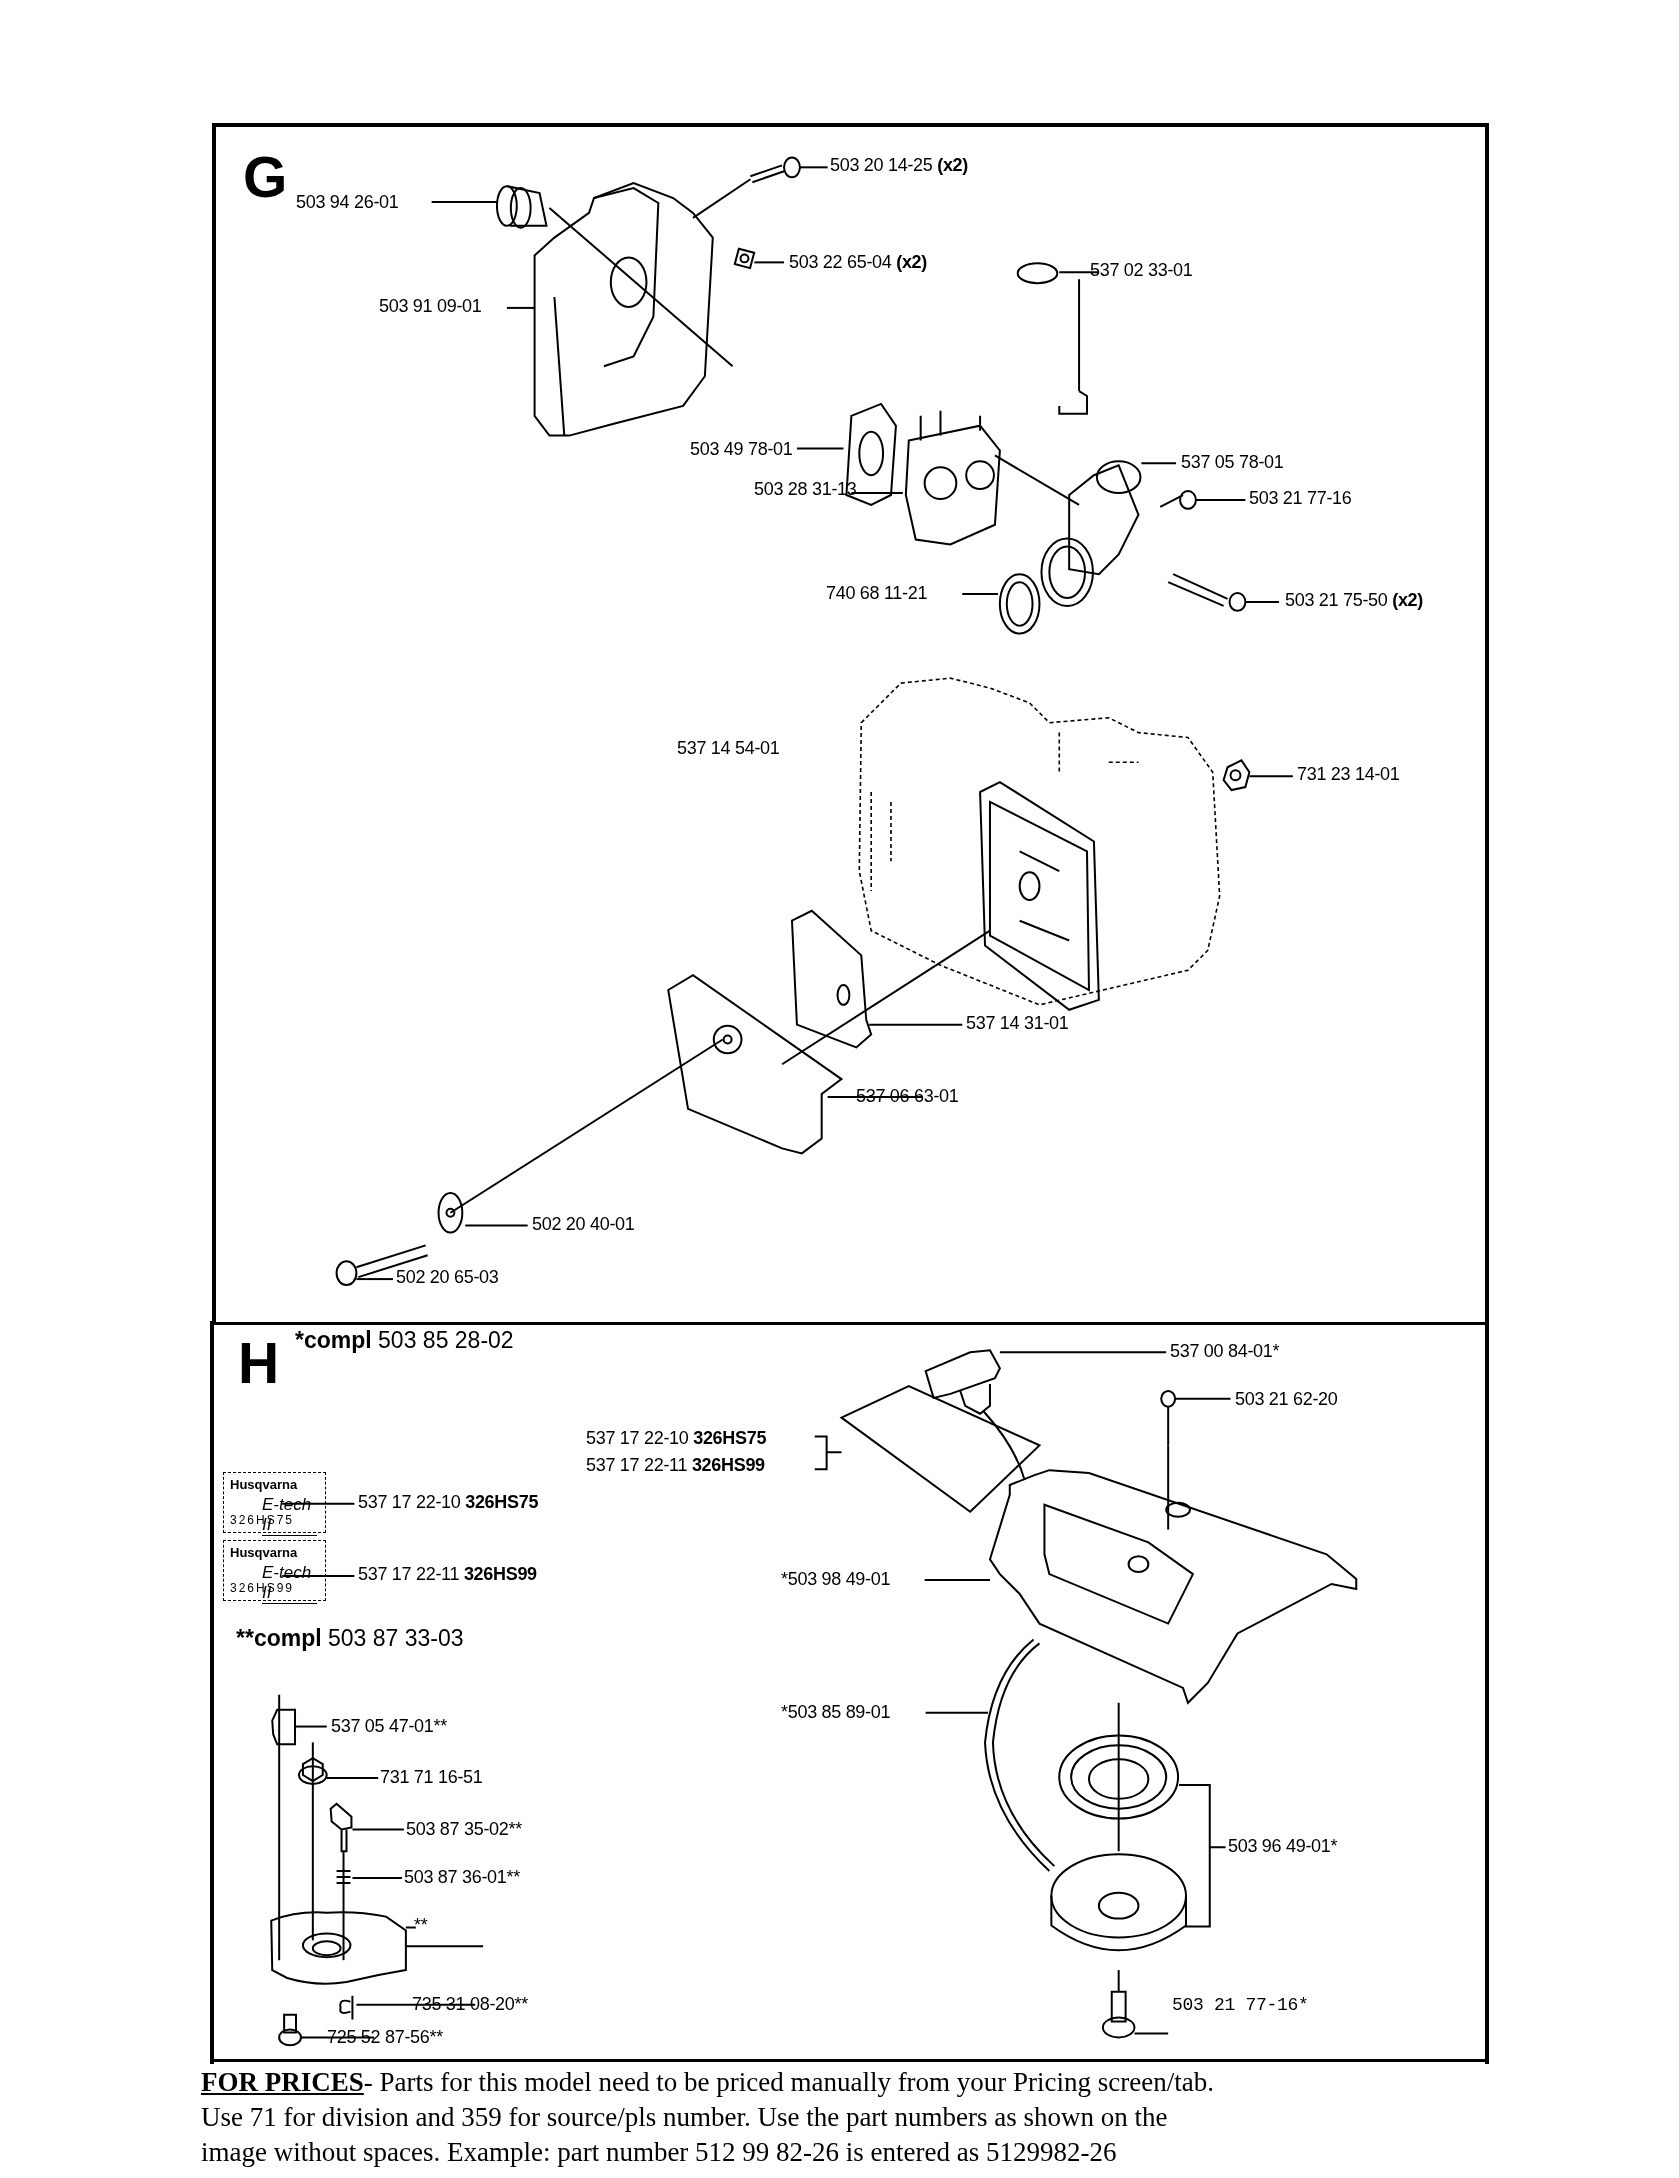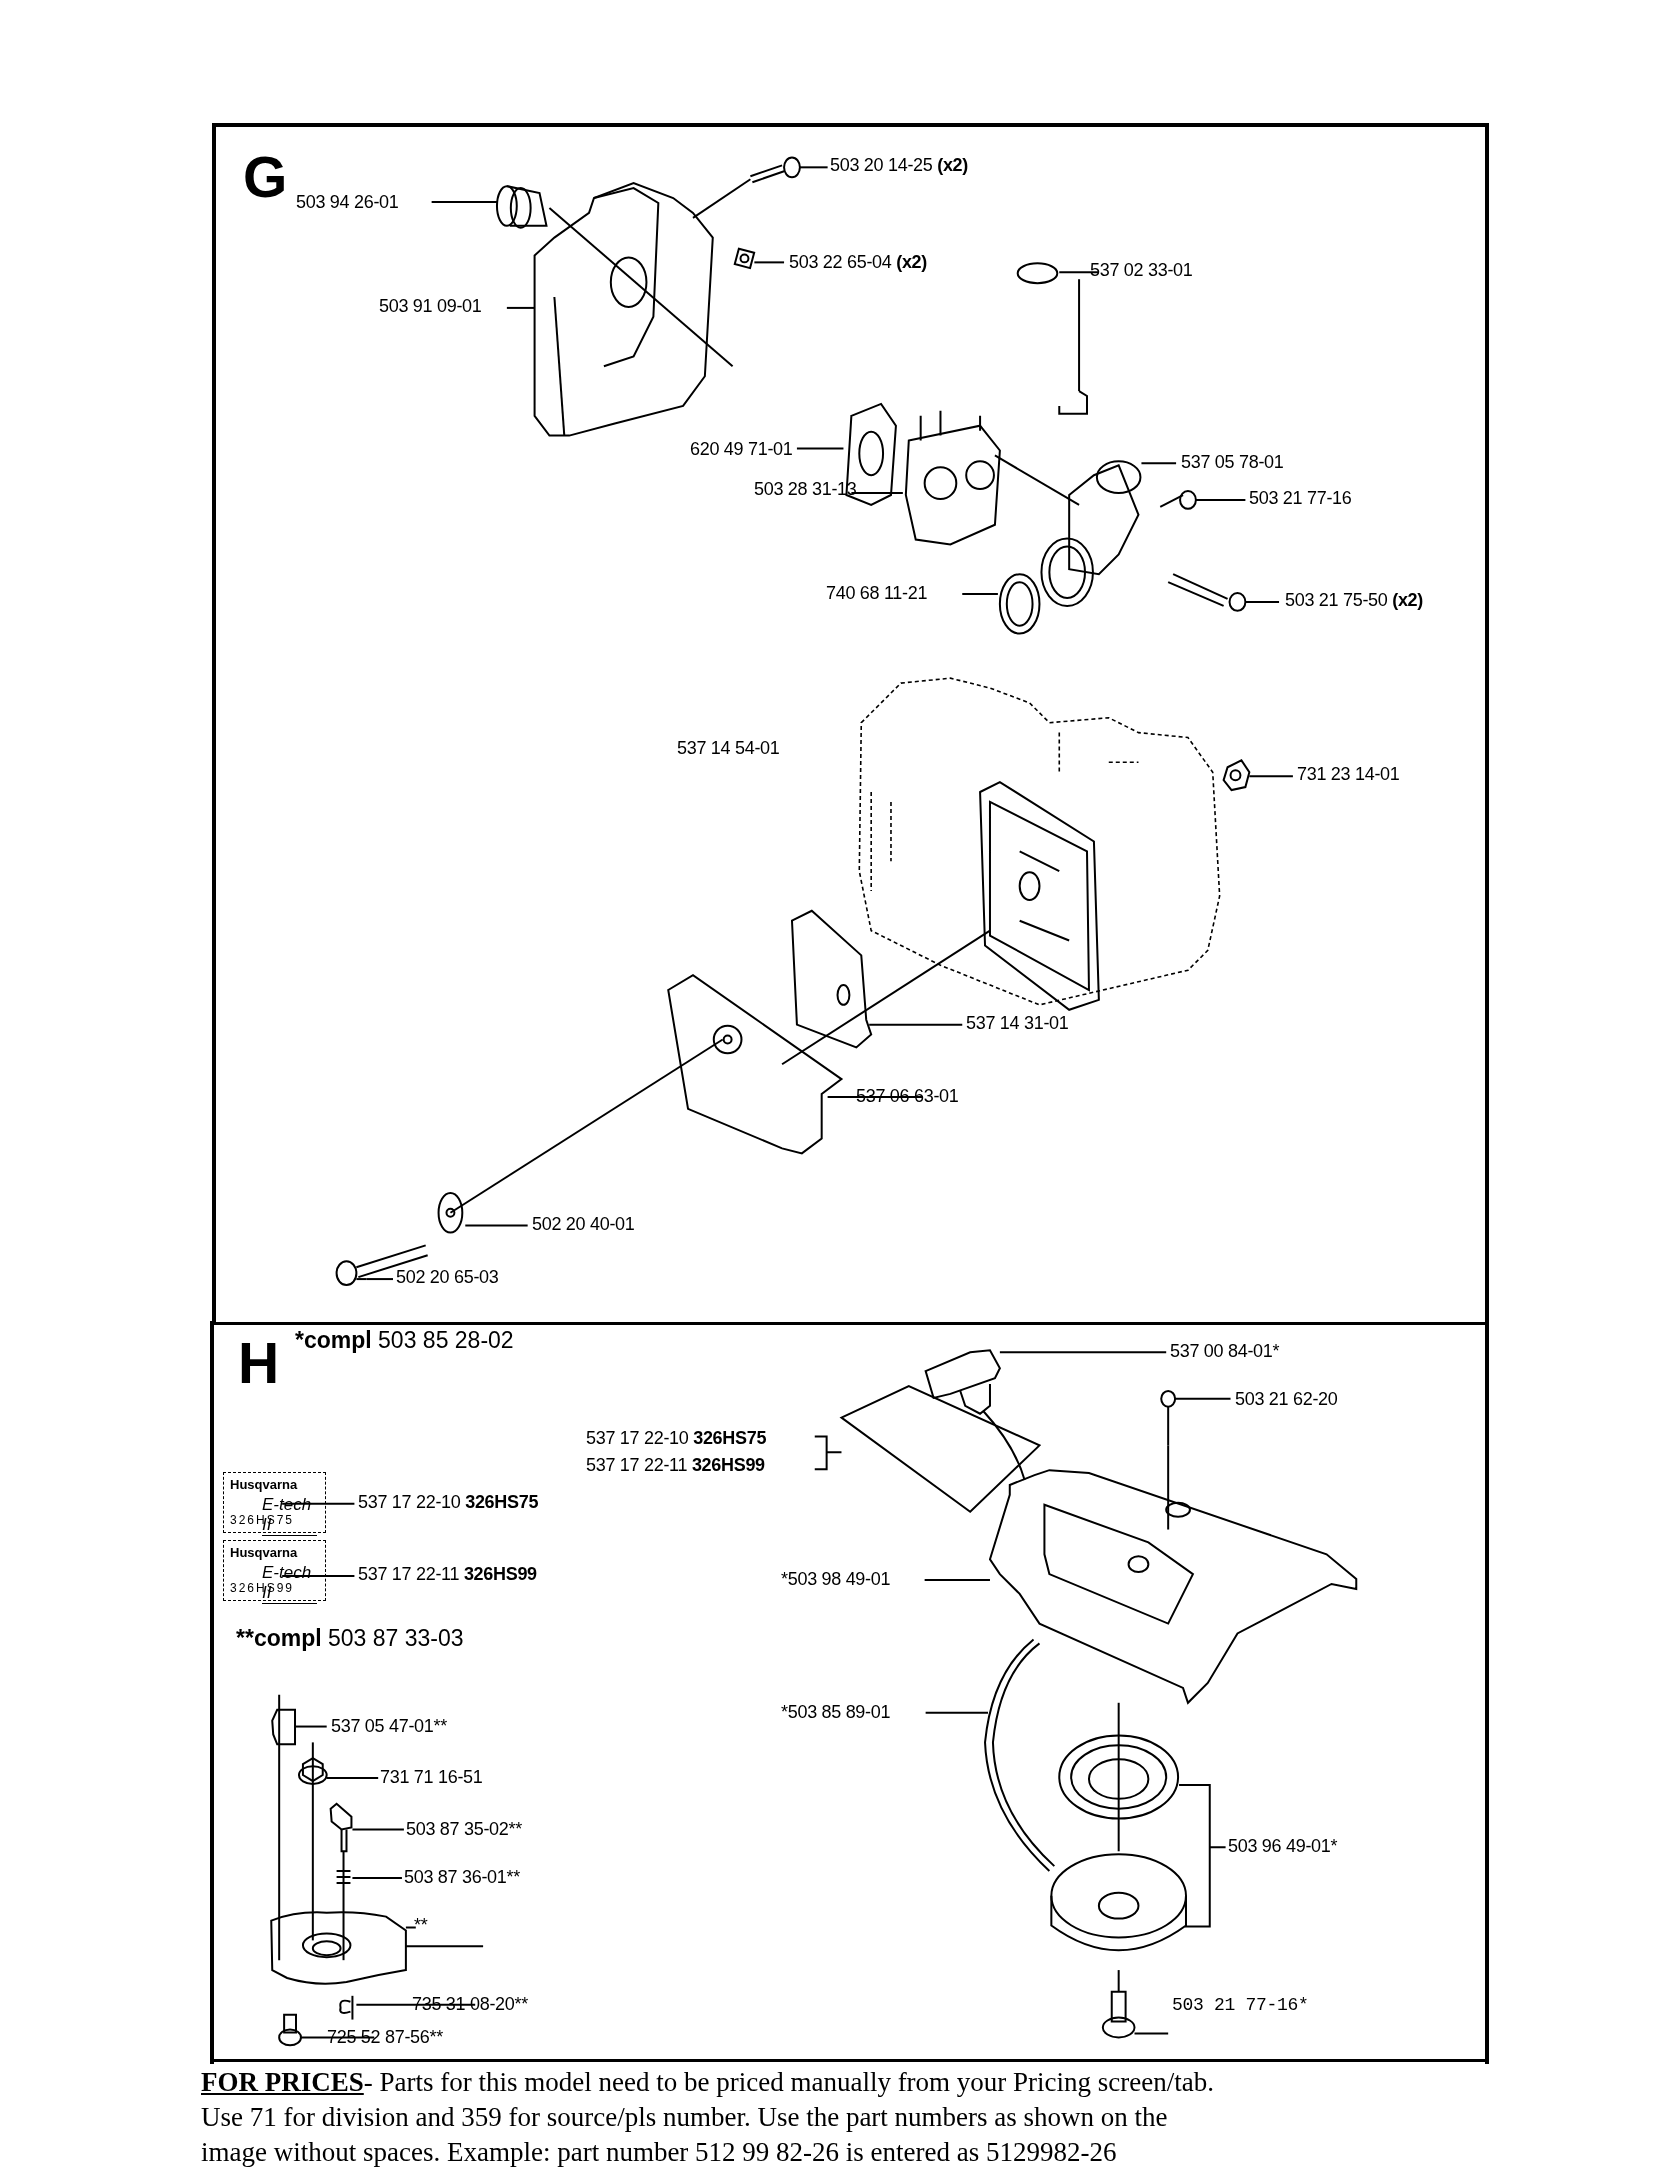--- a/index.html
+++ b/index.html
@@ -265,21 +265,21 @@
 </svg>
 
 <div class="section-letter" style="left:243px; top:149px;">G</div>
 <div class="section-letter" style="left:238px; top:1335px;">H</div>
 
 <div class="lbl" style="left:830px; top:156px;"><span>503 20 14-25</span> <b>(x2)</b></div>
 <div class="lbl" style="left:296px; top:193px;">503 94 26-01</div>
 <div class="lbl" style="left:789px; top:253px;"><span>503 22 65-04</span> <b>(x2)</b></div>
 <div class="lbl" style="left:1090px; top:261px;">537 02 33-01</div>
 <div class="lbl" style="left:379px; top:297px;">503 91 09-01</div>
-<div class="lbl" style="left:690px; top:440px;">620 49 71-01</div>
+<div class="lbl" style="left:690px; top:440px;">503 49 78-01</div>
 <div class="lbl" style="left:1181px; top:453px;">537 05 78-01</div>
 <div class="lbl" style="left:754px; top:480px;">503 28 31-13</div>
 <div class="lbl" style="left:1249px; top:489px;">503 21 77-16</div>
 <div class="lbl" style="left:826px; top:584px;">740 68 11-21</div>
 <div class="lbl" style="left:1285px; top:591px;"><span>503 21 75-50</span> <b>(x2)</b></div>
 <div class="lbl" style="left:677px; top:739px;">537 14 54-01</div>
 <div class="lbl" style="left:1297px; top:765px;">731 23 14-01</div>
 <div class="lbl" style="left:966px; top:1014px;">537 14 31-01</div>
 <div class="lbl" style="left:856px; top:1087px;">537 06 63-01</div>
 <div class="lbl" style="left:532px; top:1215px;">502 20 40-01</div>

